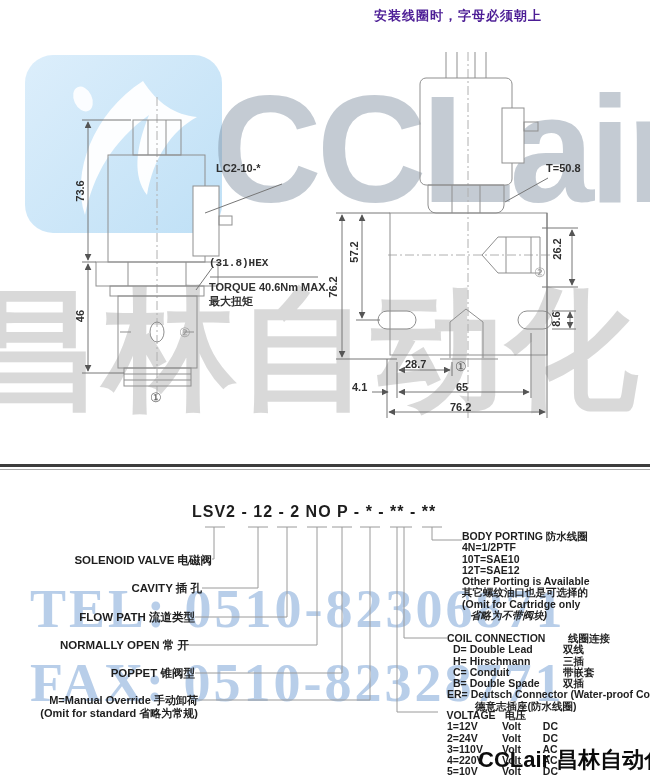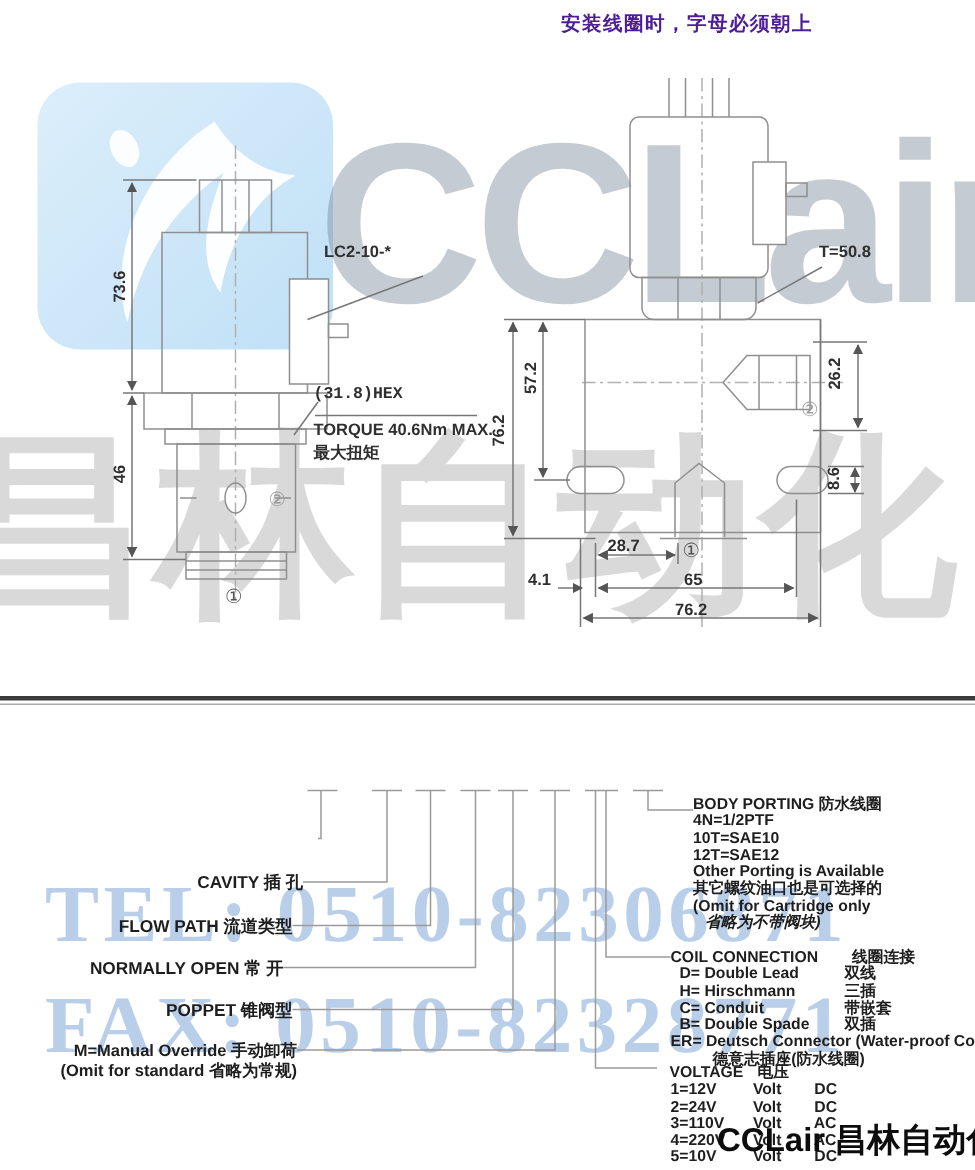--- a/index.html
+++ b/index.html
@@ -181,21 +181,23 @@
   <div class="vdim" style="left:539px;top:313px;">8.6</div>
   <div class="dim" style="left:405px;top:358px;">28.7</div>
   <div class="mark" style="left:455px;top:359px;">①</div>
   <div class="dim" style="left:352px;top:381px;">4.1</div>
   <div class="dim" style="left:456px;top:381px;">65</div>
   <div class="dim" style="left:450px;top:401px;">76.2</div>
   <div class="mark gray" style="left:534px;top:265px;">②</div>
 
   <div class="abs" id="separator"></div>
 
-
+  <div class="abs" id="model-code">LSV2 - 12 - 2 NO P - * - ** - **</div>
+
+  <div class="callout" style="right:438px;top:553px;">SOLENOID VALVE  电磁阀</div>
   <div class="callout" style="right:448px;top:581px;">CAVITY  插 孔</div>
   <div class="callout" style="right:455px;top:610px;">FLOW PATH  流道类型</div>
   <div class="callout" style="right:461px;top:638px;margin-left:23px;">NORMALLY OPEN  常 开</div>
   <div class="callout" style="right:455px;top:666px;">POPPET  锥阀型</div>
   <div class="callout" style="right:452px;top:693px;font-size:11px;">M=Manual Override  手动卸荷</div>
   <div class="callout" style="right:452px;top:706px;font-size:11px;">(Omit for standard 省略为常规)</div>
 
   <div class="blk" style="left:462px;top:531px;">
     <div>BODY PORTING 防水线圈</div>
     <div>4N=1/2PTF</div>

